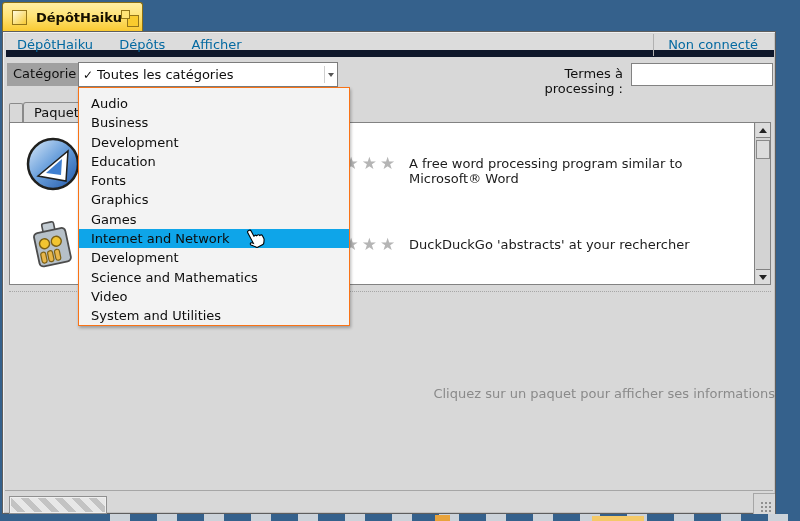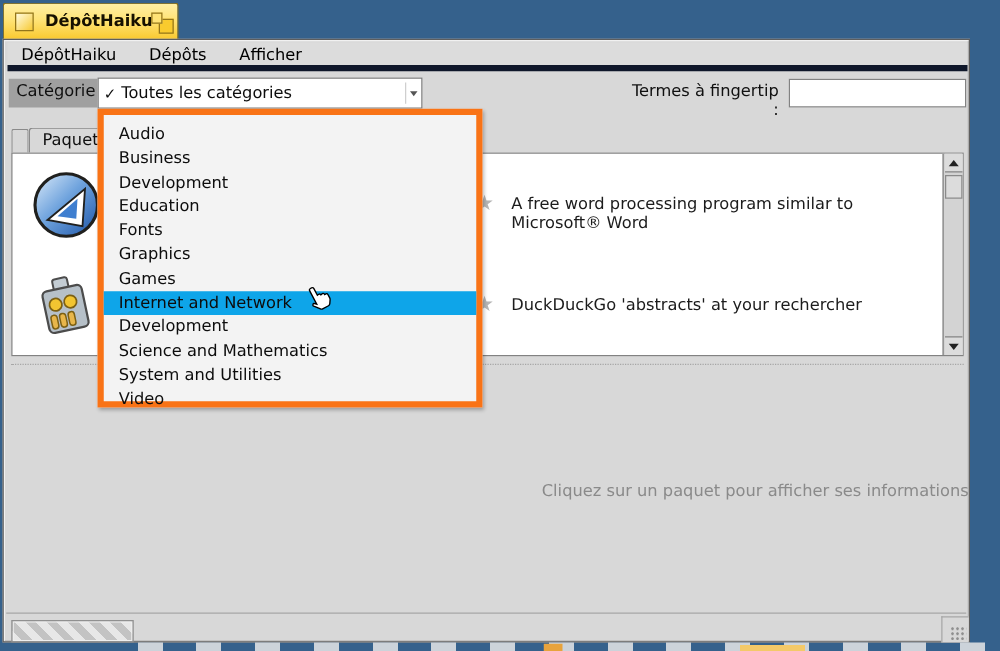--- a/index.html
+++ b/index.html
@@ -21,21 +21,21 @@
   .zoombtn .small { position:absolute; left:1px; top:1px; width:9px; height:9px;
     background:#ffe376; border:1px solid #93751a; }
 
   
   .win { position:absolute; left:2px; top:31px; width:774px; height:483px;
     background:#d8d8d8; border:1px solid #5e5e5e;
     box-shadow:inset 1px 1px 0 rgba(255,255,255,.65), inset -1px -1px 0 rgba(0,0,0,.10); }
 
   
   .menubar { position:absolute; left:3px; top:2px; width:768px; height:23px;
-    background:#dcdcdc; border-bottom:5px solid #0f172a; font-size:13px; color:#000000; }
+    background:#dcdcdc; border-bottom:7px solid #0f172a; font-size:13px; color:#0369a1; }
   .menubar .mitem { display:inline-block; padding:3px 11px 0 11px; height:22px; cursor:default; }
   .mb-status { position:absolute; right:2px; top:0; height:22px; padding:3px 14px 0 14px;
     border-left:1px solid #b1b1b1; }
 
   
   .cat-label { position:absolute; left:4px; top:31px; height:23px; padding:3px 5px 0 6px;
     background:#a0a0a0; font-size:13px; color:#101010; }
   .search-label { position:absolute; left:495px; top:34px; width:125px; text-align:right;
     font-size:13px; color:#101010; }
   .search-input { position:absolute; left:628px; top:31px; width:142px; height:23px;
@@ -91,22 +91,22 @@
 
   
   .popup-field { position:absolute; left:78px; top:62px; width:260px; height:25px;
     background:#ffffff; border:1px solid #7c7c7c; z-index:30; font-size:13px; color:#0d0d0d;
     display:flex; align-items:center; }
   .popup-field .check { width:18px; text-align:center; font-size:12px; }
   .popup-arrowbox { position:absolute; right:1px; top:3px; width:12px; height:17px;
     border-left:1px solid #cfcfcf; display:flex; align-items:center; justify-content:center; }
   .popup-arrowbox .tri-down { border-left-width:3.5px; border-right-width:3.5px; border-top:4px solid #555; }
 
-  .dropmenu { position:absolute; left:78px; top:87px; width:308px; height:239px;
-    background:#f3f3f3; border:5px solid #f97316; z-index:30;
+  .dropmenu { position:absolute; left:78px; top:87px; width:272px; height:239px;
+    background:#f3f3f3; border:1px solid #f97316; z-index:30;
     box-shadow:1px 2px 3px rgba(0,0,0,.28); padding-top:6px; }
   .ditem { height:19.3px; line-height:19.3px; padding-left:12px; font-size:13px; color:#0d0d0d;
     cursor:default; }
   .ditem.hl { background:#0ea5e9; }
 
   
   .cursor { position:absolute; left:243px; top:226px; z-index:50; transform:rotate(-28deg); }
 
   
   .bgstrip { position:absolute; left:110px; top:514px; width:690px; height:7px;
@@ -127,24 +127,25 @@
       <div class="small"></div>
     </div>
   </div>
 
   <div class="win">
 
     <div class="menubar">
       <span class="mitem">DépôtHaiku</span>
       <span class="mitem">Dépôts</span>
       <span class="mitem">Afficher</span>
+      <span class="mb-status">Non connecté</span>
     </div>
 
     <div class="cat-label">Catégorie :</div>
-    <div class="search-label">Termes à fingertip :</div>
+    <div class="search-label">Termes à processing :</div>
     <input class="search-input" value="" style="">
 
     <div class="tabstub"></div>
     <div class="tab">Paquet</div>
 
     <div class="listbox">
 
       <div class="pkg-row" style="top:0;">
         <svg class="icon" width="58" height="58" viewBox="0 0 58 58">
           <defs>
@@ -212,22 +213,22 @@
     <div class="ditem">Audio</div>
     <div class="ditem">Business</div>
     <div class="ditem">Development</div>
     <div class="ditem">Education</div>
     <div class="ditem">Fonts</div>
     <div class="ditem">Graphics</div>
     <div class="ditem">Games</div>
     <div class="ditem hl">Internet and Network</div>
     <div class="ditem">Development</div>
     <div class="ditem">Science and Mathematics</div>
+    <div class="ditem">Video</div>
     <div class="ditem">System and Utilities</div>
-    <div class="ditem">Video</div>
   </div>
 
   <svg class="cursor" width="24" height="24" viewBox="0 0 24 24">
     <path d="M10.5 2.5c.8 0 1.4.6 1.4 1.4v6l1.2-.2c.5-.1 1 .2 1.2.7l.2.5 1.4-.3c.6-.1 1.2.3 1.3.9l.1.6 1.1 0c.7 0 1.2.55 1.2 1.2v3.1c0 .5-.1 1-.4 1.4l-1.7 2.7c-.4.6-1 1-1.7 1h-5.3c-.6 0-1.2-.3-1.6-.8l-3.7-4.4c-.4-.5-.4-1.2.1-1.6.4-.4 1.1-.4 1.5 0l1.3 1.2V3.9c0-.8.6-1.4 1.4-1.4z" fill="#ffffff" stroke="#000000" stroke-width="1.1"></path>
   </svg>
 
   <div class="bgstrip"></div>
   <div class="bgorange1"></div>
   <div class="bgorange2"></div>
 

